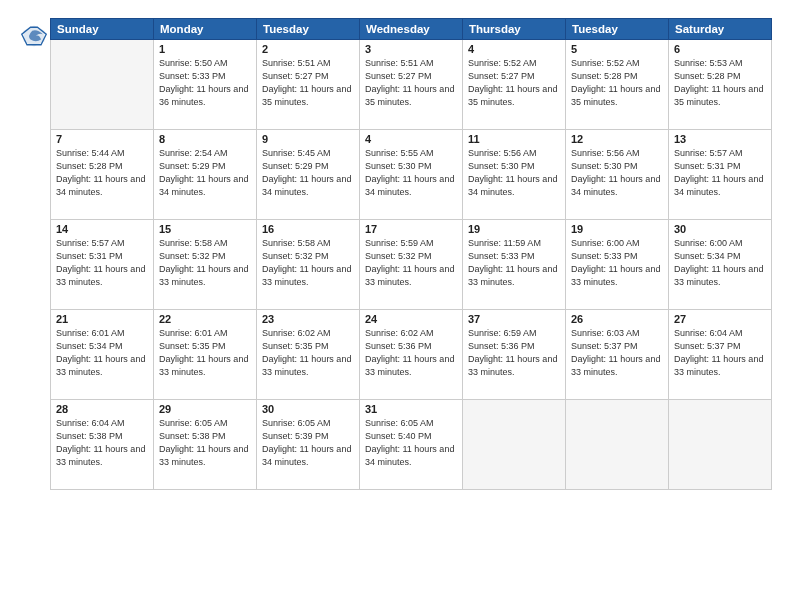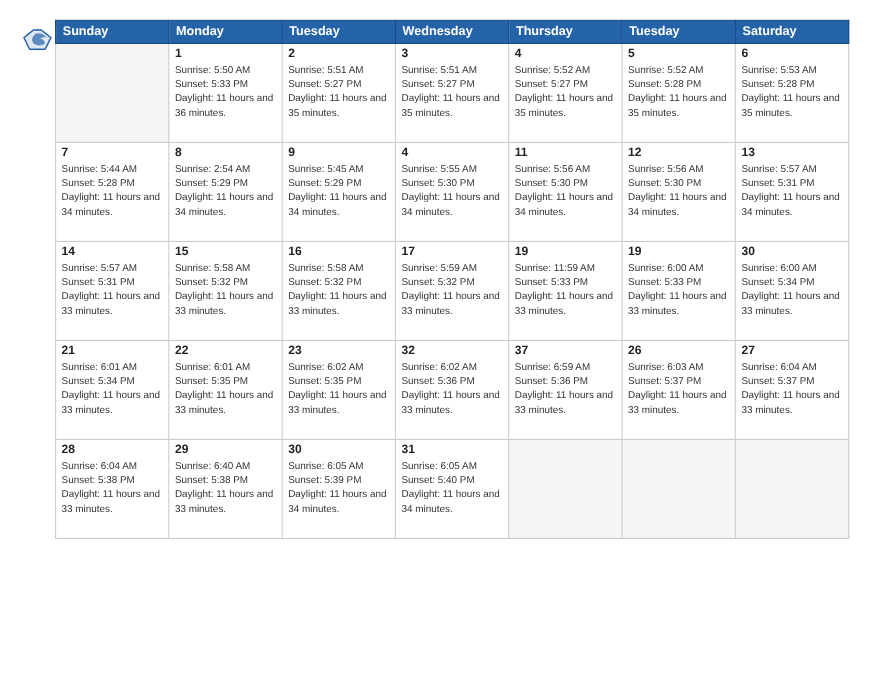--- a/index.html
+++ b/index.html
@@ -300,21 +300,21 @@
 and 33 minutes.</div>
           </td>
           <td>
             <span class="day-num">23</span>
             <div class="day-info">Sunrise: 6:02 AM
 Sunset: 5:35 PM
 Daylight: 11 hours
 and 33 minutes.</div>
           </td>
           <td>
-            <span class="day-num">32</span>
+            <span class="day-num">24</span>
             <div class="day-info">Sunrise: 6:02 AM
 Sunset: 5:36 PM
 Daylight: 11 hours
 and 33 minutes.</div>
           </td>
           <td>
             <span class="day-num">37</span>
             <div class="day-info">Sunrise: 6:59 AM
 Sunset: 5:36 PM
 Daylight: 11 hours
@@ -338,21 +338,21 @@
         <tr>
           <td>
             <span class="day-num">28</span>
             <div class="day-info">Sunrise: 6:04 AM
 Sunset: 5:38 PM
 Daylight: 11 hours
 and 33 minutes.</div>
           </td>
           <td>
             <span class="day-num">29</span>
-            <div class="day-info">Sunrise: 6:40 AM
+            <div class="day-info">Sunrise: 6:05 AM
 Sunset: 5:38 PM
 Daylight: 11 hours
 and 33 minutes.</div>
           </td>
           <td>
             <span class="day-num">30</span>
             <div class="day-info">Sunrise: 6:05 AM
 Sunset: 5:39 PM
 Daylight: 11 hours
 and 34 minutes.</div>

